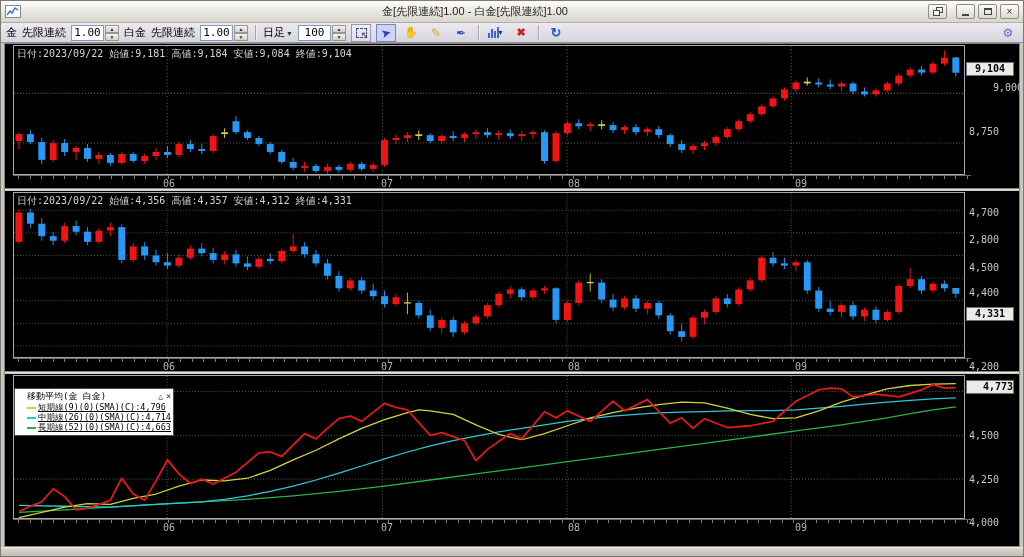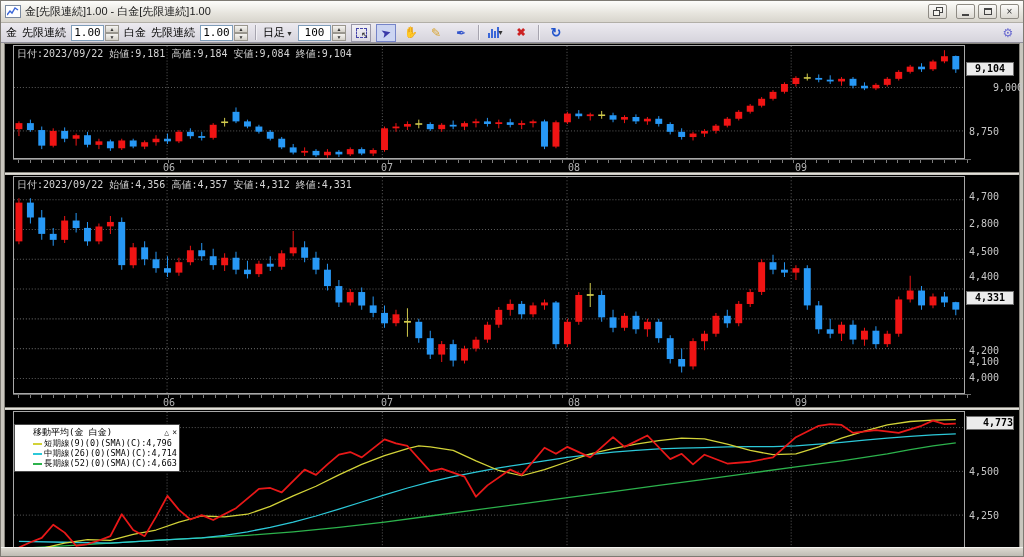--- a/index.html
+++ b/index.html
@@ -5,21 +5,21 @@
   html,body{margin:0;padding:0;background:#9a978f;}
   *{box-sizing:border-box;}
   .win{width:1024px;height:557px;position:relative;background:#c9c6be;border:1px solid #7d7a73;
        font-family:"Liberation Sans",sans-serif;overflow:hidden;}
   
   .titlebar{height:22px;background:linear-gradient(#fdfdfb,#e6e4dd 60%,#d8d5cd);
     display:flex;align-items:center;padding:0 4px;border-bottom:1px solid #b2afa7;}
   .appicon{width:16px;height:13px;background:#fff;border:1px solid #7b8aa0;margin-right:4px;flex:0 0 auto;
     display:flex;align-items:center;justify-content:center;}
   .appicon svg{display:block}
-  .title{font-size:11px;color:#1a1a1a;white-space:nowrap;flex:1;}
+  .title{font-size:11px;color:#1a1a1a;white-space:nowrap;flex:1;text-align:center;}
   .winbtn{width:19px;height:15px;margin-left:3px;background:linear-gradient(#fbfbfa,#dcd9d2);
     border:1px solid #8e8b84;border-radius:2px;display:flex;align-items:center;justify-content:center;
     font-size:10px;line-height:1;color:#333;position:relative;}
   .winbtn.first{margin-right:6px;}
   .glyph-min{width:7px;height:2px;background:#444;margin-top:7px;}
   .glyph-max{width:8px;height:7px;border:1px solid #444;border-top-width:2px;}
   .glyph-layer{position:relative;width:10px;height:9px;}
   .glyph-layer i{position:absolute;width:7px;height:6px;border:1px solid #444;background:#f4f3ef;}
   .glyph-layer i:first-child{right:0;top:0;}
   .glyph-layer i:last-child{left:0;bottom:0;}
@@ -67,25 +67,25 @@
     background-image:repeating-linear-gradient(90deg,#7d7d7d 0 1px,transparent 1px 11.57px);
     background-size:100% 3px;background-repeat:no-repeat;background-position:5px 0;
     border-top:1px solid #6b6b6b;}
   .xlab{position:absolute;top:2px;font:10px "DejaVu Sans Mono",monospace;color:#b4b4b4;}
   .gutter{position:absolute;right:0;top:1px;width:54px;bottom:0;}
   .ylab{position:absolute;left:4px;font:10px "DejaVu Sans Mono",monospace;color:#c6c6c6;white-space:nowrap;}
   .pricebox{position:absolute;left:1px;width:48px;height:14px;background:#ebebeb;border:1px solid #6f6f6f;
     color:#000;font:bold 10px "DejaVu Sans Mono",monospace;text-align:center;line-height:12px;}
   
   .legend{position:absolute;left:0;top:12px;background:#fff;border:1px solid #4a4a4a;
-    font:8.5px "DejaVu Sans Mono",monospace;color:#000;padding:1px 2px 2px 18px;z-index:5;}
+    font:8.5px "DejaVu Sans Mono",monospace;color:#000;padding:1px 2px 2px 12px;z-index:5;}
   .legtitle{display:flex;align-items:center;white-space:nowrap;}
   .legtitle .t{flex:1;font-size:9px;}
   .legico{font-size:8px;margin-left:3px;color:#222;}
-  .legrow{display:flex;align-items:center;white-space:nowrap;height:10px;}
+  .legrow{display:flex;align-items:center;white-space:nowrap;height:10px;text-decoration:underline;}
   .swatch{width:9px;height:2px;margin-right:2px;flex:0 0 auto;}
   
   .bottombar{position:absolute;left:0;right:0;bottom:0;height:9px;background:linear-gradient(#dcd9d1,#bfbcb4);
     border-top:1px solid #f3f2ee;}
 </style>
 </head>
 <body>
 
 <div class="win">
 
@@ -179,21 +179,21 @@
       <span class="icon-refresh">↻</span>
     </span>
     <span class="toolspacer"></span>
     <span class="tbtn">
       <span class="icon-wrench">⚙</span>
     </span>
   </div>
 
   <div class="charts">
 
-    <div class="panel" style="height:128px">
+    <div class="panel" style="height:144px">
       <div class="plot">
         <svg preserveAspectRatio="none" viewBox="0 0 962 115">
             <line x1="0" y1="42.6" x2="962" y2="42.6" stroke="#5f5f5f" stroke-dasharray="1,2"></line>
             <line x1="0" y1="87.2" x2="962" y2="87.2" stroke="#5f5f5f" stroke-dasharray="1,2"></line>
             <line x1="155" y1="0" x2="155" y2="115" stroke="#5f5f5f" stroke-dasharray="1,2"></line>
             <line x1="373" y1="0" x2="373" y2="115" stroke="#5f5f5f" stroke-dasharray="1,2"></line>
             <line x1="560" y1="0" x2="560" y2="115" stroke="#5f5f5f" stroke-dasharray="1,2"></line>
             <line x1="787" y1="0" x2="787" y2="115" stroke="#5f5f5f" stroke-dasharray="1,2"></line>
             <line x1="5.0" y1="77.4" x2="5.0" y2="92.5" stroke="#f01414"></line>
             <rect x="1.5" y="79.2" width="7" height="6.2" fill="#f01414"></rect>
@@ -372,21 +372,21 @@
         </div>
       <div class="gutter">
           <div class="ylab" style="top: 36.6124px; margin-left: 24px;">9,000</div>
           <div class="ylab" style="top: 81.186px;">8,750</div>
           <div class="pricebox" style="top: 17px;">9,104</div>
         </div>
     </div>
 
     <div class="psep"></div>
 
-    <div class="panel" style="height:232px">
+    <div class="panel" style="height:180px">
       <div class="plot">
         <svg preserveAspectRatio="none" viewBox="0 0 962 199">
             <line x1="0" y1="20.9" x2="962" y2="20.9" stroke="#5f5f5f" stroke-dasharray="1,2"></line>
             <line x1="0" y1="48.3" x2="962" y2="48.3" stroke="#5f5f5f" stroke-dasharray="1,2"></line>
             <line x1="0" y1="75.8" x2="962" y2="75.8" stroke="#5f5f5f" stroke-dasharray="1,2"></line>
             <line x1="0" y1="103.2" x2="962" y2="103.2" stroke="#5f5f5f" stroke-dasharray="1,2"></line>
             <line x1="0" y1="130.7" x2="962" y2="130.7" stroke="#5f5f5f" stroke-dasharray="1,2"></line>
             <line x1="0" y1="158.1" x2="962" y2="158.1" stroke="#5f5f5f" stroke-dasharray="1,2"></line>
             <line x1="0" y1="185.6" x2="962" y2="185.6" stroke="#5f5f5f" stroke-dasharray="1,2"></line>
             <line x1="155" y1="0" x2="155" y2="199" stroke="#5f5f5f" stroke-dasharray="1,2"></line>

